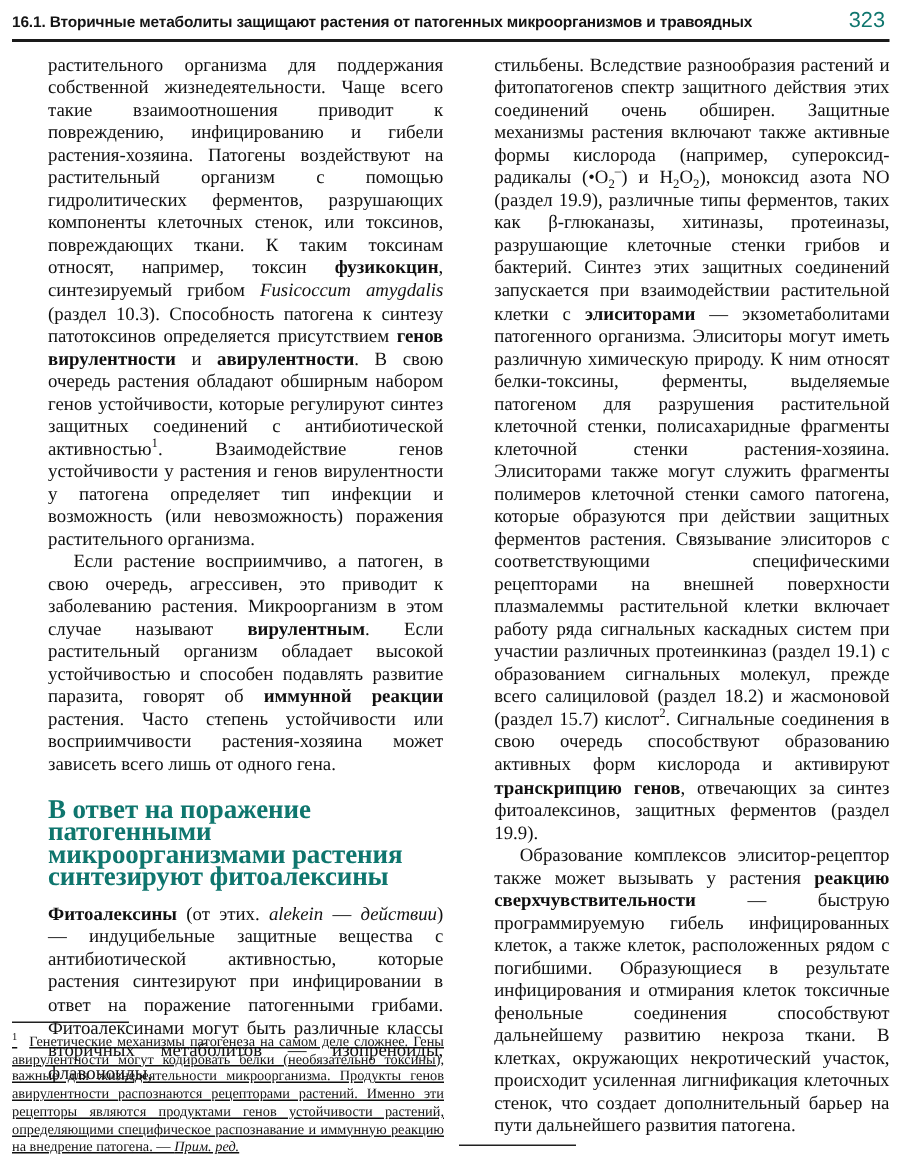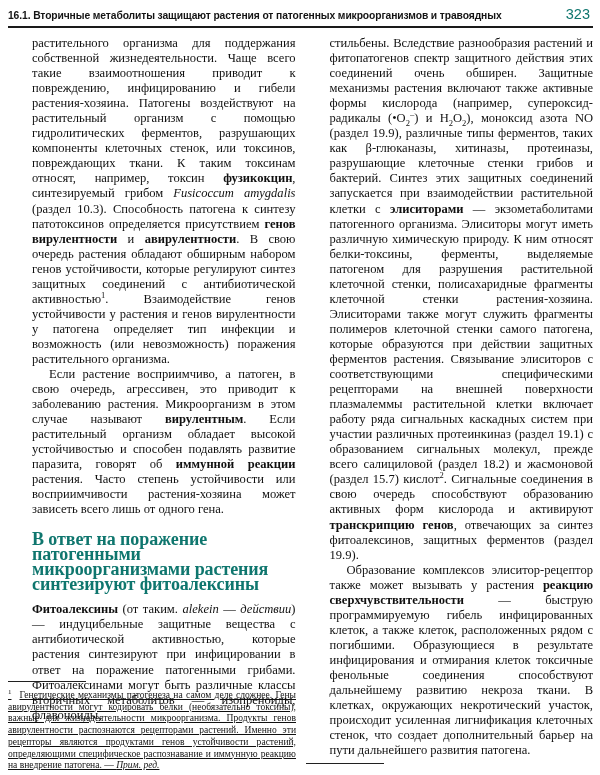--- a/index.html
+++ b/index.html
@@ -157,21 +157,21 @@
   <div class="cols">
 
     <div class="col">
       <div class="colmain">
         <div>
             <p class="noindent"><span>растительного организма для поддержания собственной жизнедеятельности. Чаще всего такие взаимоотношения приводит к повреждению, инфицированию и гибели растения-хозяина. Патогены воздействуют на растительный организм с помощью гидролитических ферментов, разрушающих компоненты клеточных стенок, или токсинов, повреждающих ткани. К таким токсинам относят, например, токсин </span><b>фузикокцин</b><span>, синтезируемый грибом </span><i>Fusicoccum amygdalis</i><span> (раздел 10.3). Способность патогена к синтезу патотоксинов определяется присутствием </span><b>генов вирулентности</b><span> и </span><b>авирулентности</b><span>. В свою очередь растения обладают обширным набором генов устойчивости, которые регулируют синтез защитных соединений с антибиотической активностью</span><sup>1</sup><span>. Взаимодействие генов устойчивости у растения и генов вирулентности у патогена определяет тип инфекции и возможность (или невозможность) поражения растительного организма.</span></p>
             <p class="indent"><span>Если растение восприимчиво, а патоген, в свою очередь, агрессивен, это приводит к заболеванию растения. Микроорганизм в этом случае называют </span><b>вирулентным</b><span>. Если растительный организм обладает высокой устойчивостью и способен подавлять развитие паразита, говорят об </span><b>иммунной реакции</b><span> растения. Часто степень устойчивости или восприимчивости растения-хозяина может зависеть всего лишь от одного гена.</span></p>
           </div>
         <h2 class="section">В ответ на поражение патогенными микроорганизмами растения синтезируют фитоалексины</h2>
         <div>
-            <p class="noindent"><b>Фитоалексины</b><span> (от таким. </span><i>alekein</i><span> — </span><i>действии</i><span>) — индуцибельные защитные вещества с антибиотической активностью, которые растения синтезируют при инфицировании в ответ на поражение патогенными грибами. Фитоалексинами могут быть различные классы вторичных метаболитов — изопреноиды, флавоноиды,</span></p>
+            <p class="noindent"><b>Фитоалексины</b><span> (от этих. </span><i>alekein</i><span> — </span><i>действии</i><span>) — индуцибельные защитные вещества с антибиотической активностью, которые растения синтезируют при инфицировании в ответ на поражение патогенными грибами. Фитоалексинами могут быть различные классы вторичных метаболитов — изопреноиды, флавоноиды,</span></p>
           </div>
       </div>
 
       <div class="footnote-block">
         <div class="footnote-rule"></div>
         <p class="footnote fn-left">
           <span class="fn-marker">1</span><span>Генетические механизмы патогенеза на самом деле сложнее. Гены авирулентности могут кодировать белки (необязательно токсины), важные для жизнедеятельности микроорганизма. Продукты генов авирулентности распознаются рецепторами растений. Именно эти рецепторы являются продуктами генов устойчивости растений, определяющими специфическое распознавание и иммунную реакцию на внедрение патогена. — </span><i>Прим. ред.</i>
         </p>
       </div>
     </div>

